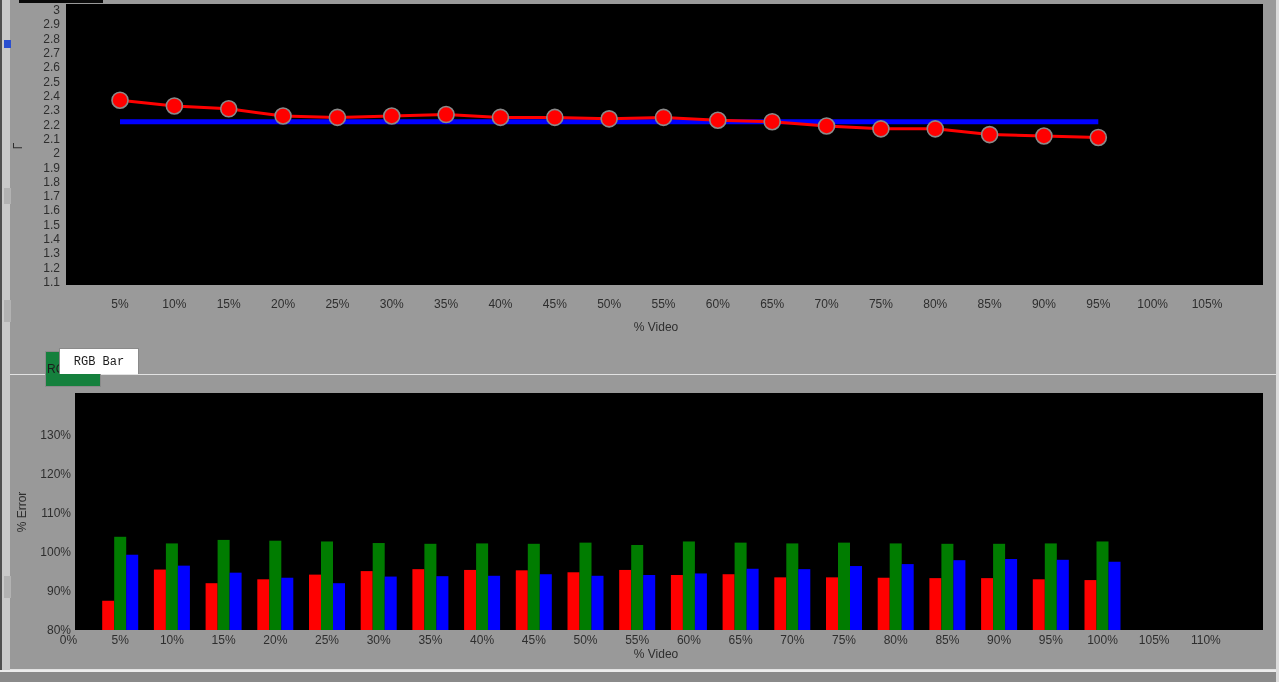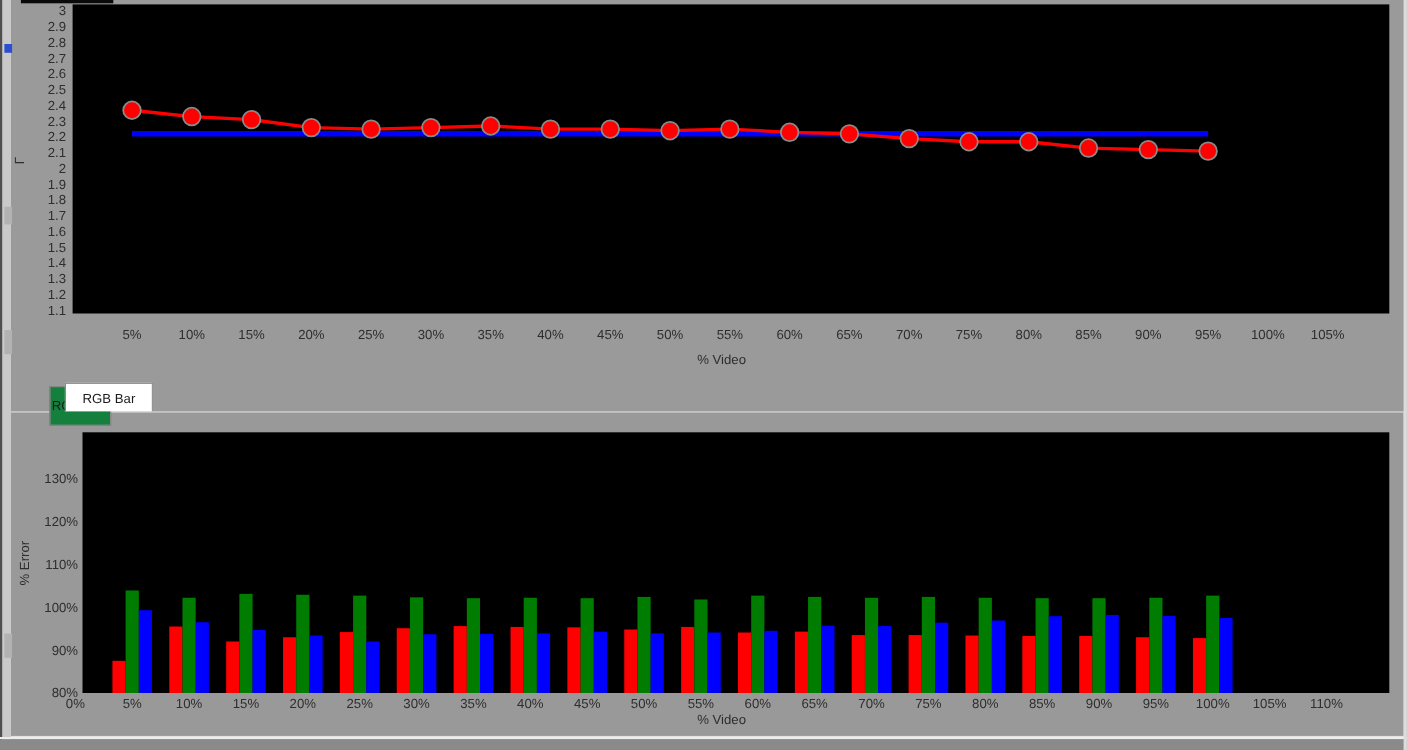--- a/index.html
+++ b/index.html
@@ -13,21 +13,21 @@
   #left-strip .seg{position:absolute;left:2px;width:7px;}
   #tab-underline{left:19px;top:0;width:84px;height:3px;background:#0a0a0a;z-index:3;}
   #bottom-panel{left:2px;top:374px;width:1275px;height:296px;background:#999999;border:1px solid #e2e2e2;box-sizing:border-box;z-index:1;}
   #charts-svg{left:0;top:0;z-index:2;pointer-events:none;}
   .tab{
     position:absolute;z-index:5;font-size:12px;color:#1c1c1c;
     display:flex;align-items:center;justify-content:center;
     border:1px solid #8a8a8a;box-sizing:border-box;cursor:default;
   }
   #tab-rgb-line{left:3px;top:351px;width:56px;height:36px;background:#15803d;margin-left:42px;}
-  #tab-rgb-bar{left:59px;top:348px;width:80px;height:26px;background:#ffffff;border-bottom:none;}
+  #tab-rgb-bar{left:59px;top:348px;width:80px;height:26px;background:#ffffff;border-bottom:none;font-family:Liberation Mono, monospace;}
   #bottom-lightline{left:0;top:670px;width:1279px;height:2px;background:#ededed;z-index:5;}
   #bottom-strip{left:0;top:672px;width:1279px;height:10px;background:#8a8a8a;z-index:5;}
   #right-edge{left:1276px;top:0;width:3px;height:682px;background:#dcdcdc;z-index:5;}
 </style>
 </head>
 <body>
 
 <div id="left-strip" class="abs">
   <div class="seg" style="top:40px;height:8px;background:#2a4fd0;"></div>
   <div class="seg" style="top:188px;height:16px;background:#b2b2b2;"></div>

